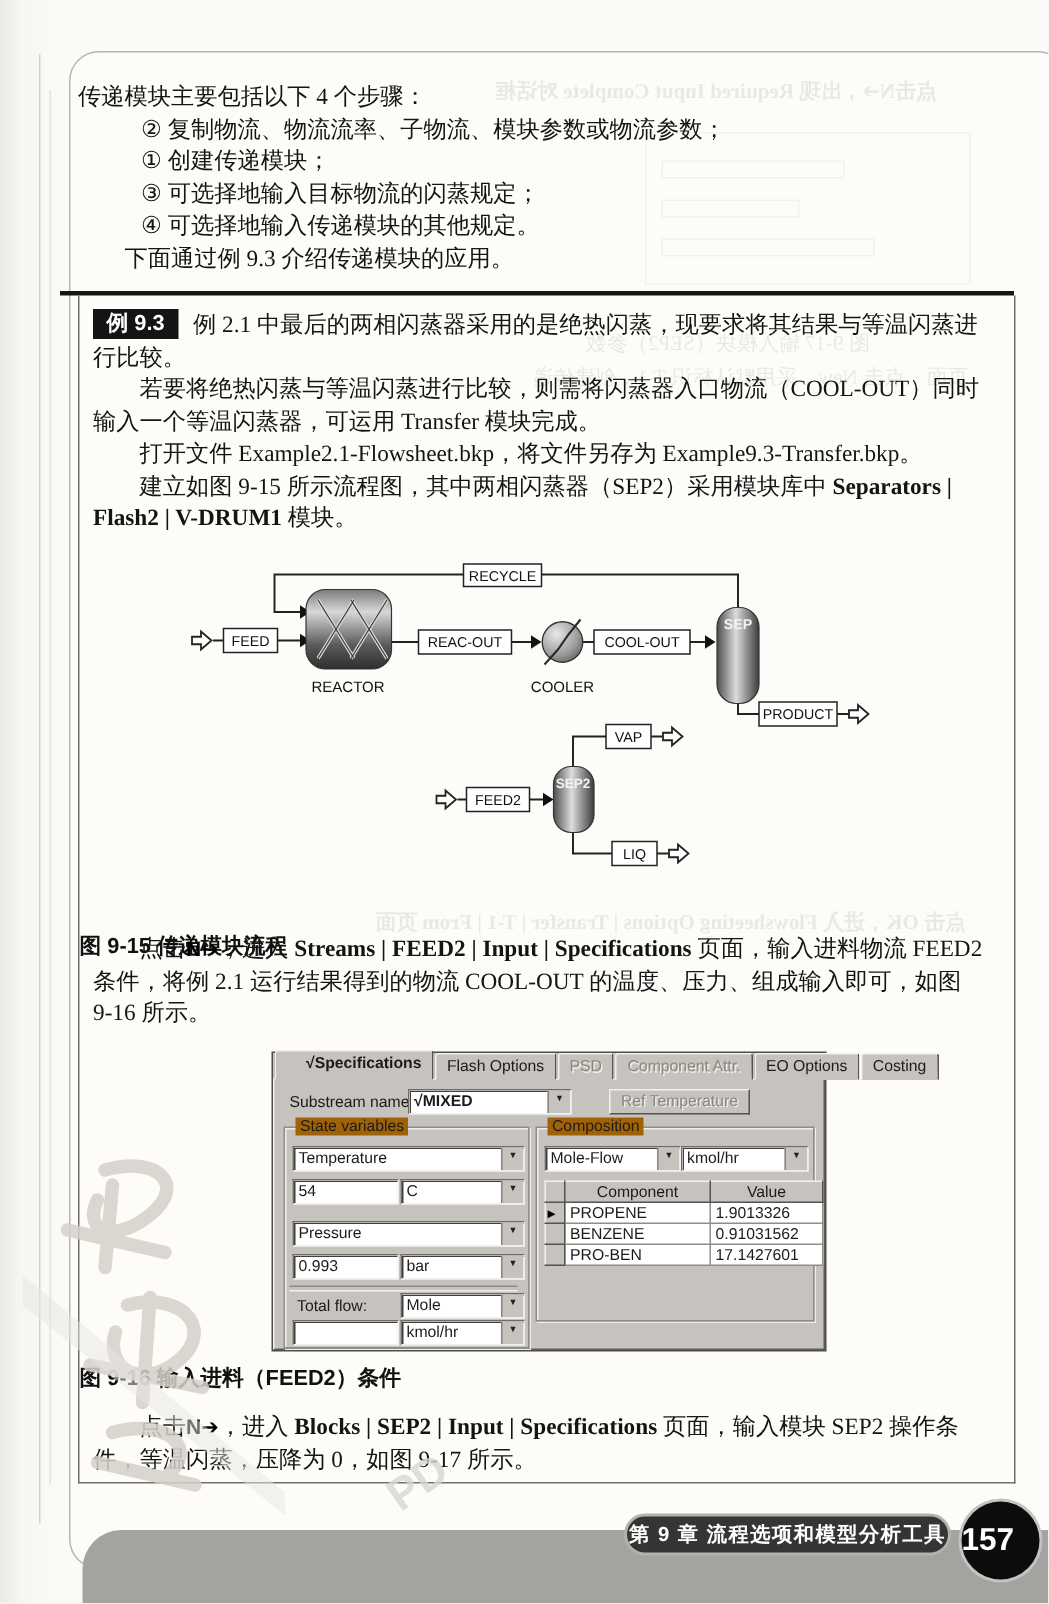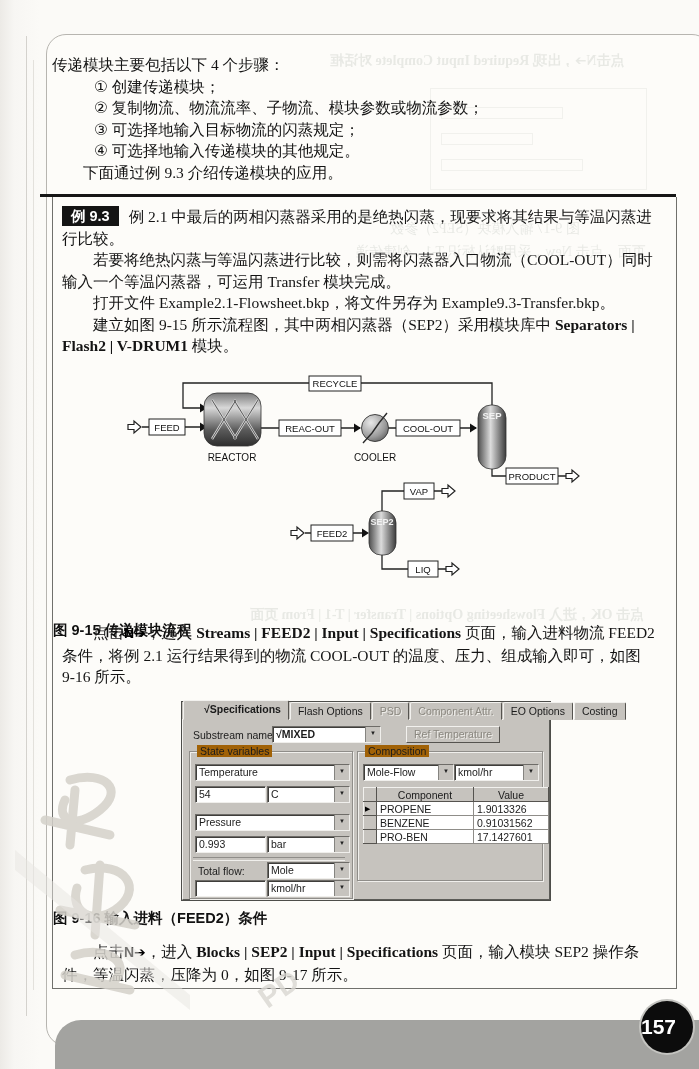--- a/index.html
+++ b/index.html
@@ -97,22 +97,22 @@
       <i style="left:10px;top:18px;width:120px;"></i>
       <i style="left:10px;top:44px;width:90px;"></i>
       <i style="left:10px;top:70px;width:140px;"></i>
     </div>
   <div class="bleed" style="left:390px;top:220px;">图 9-17 输入模块（SEP2）参数</div>
   <div class="bleed" style="left:355px;top:243px;">页面，点击 New，采用默认标识 T-1，创建传递</div>
   <div class="bleed" style="left:250px;top:606px;font-weight:bold;">点击 OK，进入 Flowsheeting Options | Transfer | T-1 | From 页面</div>
 
   <div class="intro">
     <p>传递模块主要包括以下 4 个步骤：</p>
+    <p class="step">② 复制物流、物流流率、子物流、模块参数或物流参数；</p>
     <p class="step">① 创建传递模块；</p>
-    <p class="step">② 复制物流、物流流率、子物流、模块参数或物流参数；</p>
     <p class="step">③ 可选择地输入目标物流的闪蒸规定；</p>
     <p class="step">④ 可选择地输入传递模块的其他规定。</p>
     <p class="indent2">下面通过例 9.3 介绍传递模块的应用。</p>
   </div>
 
   <div class="ex-toprule"></div>
   <div class="ex-box">
 
     <div class="ex-text">
       <p><span class="ex-label">例 9.3</span><span>例 2.1 中最后的两相闪蒸器采用的是绝热闪蒸，现要求将其结果与等温闪蒸进行比较。</span></p>
@@ -285,15 +285,16 @@
       <path d="M30,60 L95,75 M60,30 L55,85"></path>
       <path d="M70,110 C110,100 130,130 100,150 C75,166 55,150 62,128"></path>
       <path d="M45,150 L120,165 M85,105 L80,175"></path>
       <path d="M60,195 C95,185 120,205 95,225 M50,215 L115,230"></path>
     </g>
     <path d="M0,90 L175,235 L175,250 L0,110 Z" fill="#e8e6e1" opacity="0.5"></path>
   </svg>
   <div class="wm-pd">PD</div>
 
   <div class="footer-band"></div>
+  <div class="chapter-pill">第 9 章  流程选项和模型分析工具</div>
   <div class="page-circle">157</div>
 
 </div>
 
 </body></html>

